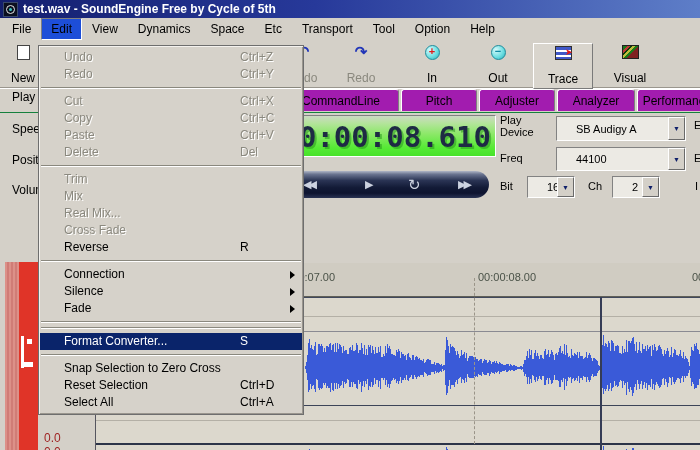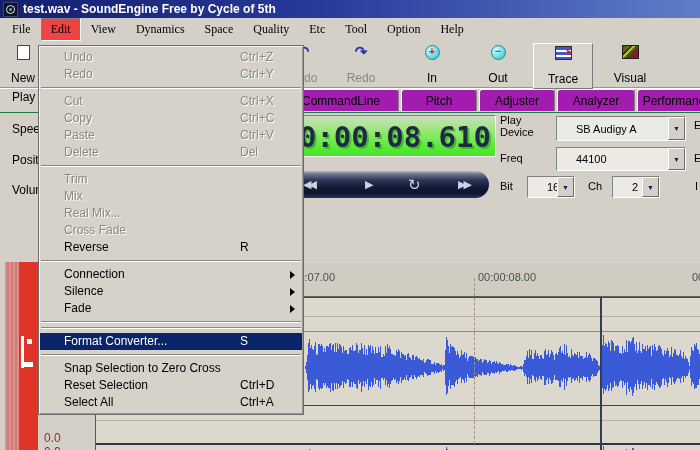--- a/index.html
+++ b/index.html
@@ -12,22 +12,22 @@
     display:flex;align-items:center;color:#fff;font-weight:bold;font-size:12px;}
   #appicon{width:13px;height:13px;margin:0 5px 0 3px;background:#0c1020;
     border:1px solid #3a4a6a;position:relative;}
   #appicon:before{content:"";position:absolute;left:2px;top:2px;width:7px;height:7px;
     border:1px solid #e8e8e8;border-radius:50%;}
   #appicon:after{content:"";position:absolute;left:5px;top:5px;width:3px;height:3px;
     background:#38c8c0;border-radius:50%;}
   
   #menubar{position:absolute;left:0;top:18px;width:700px;height:22px;
     display:flex;align-items:center;font-size:12px;color:#000;padding-left:2px;}
-  .mb-item{padding:3px 9px;border:1px solid transparent;font-family:Liberation Serif, serif;}
-  .mb-item.open{border-color:#808080 #ffffff #ffffff #808080;background:#ef4444;}
+  .mb-item{padding:3px 9px;border:1px solid transparent;}
+  .mb-item.open{border-color:#808080 #ffffff #ffffff #808080;background:#1d4ed8;}
   
   #toolbar{position:absolute;left:0;top:40px;width:700px;height:47px;
     border-bottom:1px solid #9a968e;box-shadow:0 1px 0 #ffffff;}
   .tb-btn{position:absolute;top:3px;height:40px;display:flex;flex-direction:column;
     align-items:center;justify-content:space-between;padding:2px 0;font-size:12px;color:#000;}
   .tb-btn.disabled{color:#8a887e;}
   .tb-btn.pressed{border:1px solid;border-color:#ffffff #7a7a7a #7a7a7a #ffffff;background:#d9d5cd;}
   .ic-page{width:11px;height:13px;background:#fff;border:1px solid #444;display:inline-block;}
   .ic-curve{font-size:15px;line-height:14px;color:#2236b8;font-weight:bold;}
   .ic-ball{width:13px;height:13px;border-radius:50%;display:inline-block;position:relative;
@@ -118,22 +118,22 @@
     <span id="appicon"></span>
     <span>test.wav - SoundEngine Free by Cycle of 5th</span>
   </div>
 
   <div id="menubar">
       <span class="mb-item">File</span>
       <span class="mb-item open">Edit</span>
       <span class="mb-item">View</span>
       <span class="mb-item">Dynamics</span>
       <span class="mb-item">Space</span>
-      <span class="mb-item">Quality</span>
       <span class="mb-item">Etc</span>
+      <span class="mb-item">Transport</span>
       <span class="mb-item">Tool</span>
       <span class="mb-item">Option</span>
       <span class="mb-item">Help</span>
     </div>
 
   <div id="toolbar">
       <div class="tb-btn" style="left: 2px; width: 42px;">
         <span class="ic-page"></span>
         <span>New</span>
       </div>

